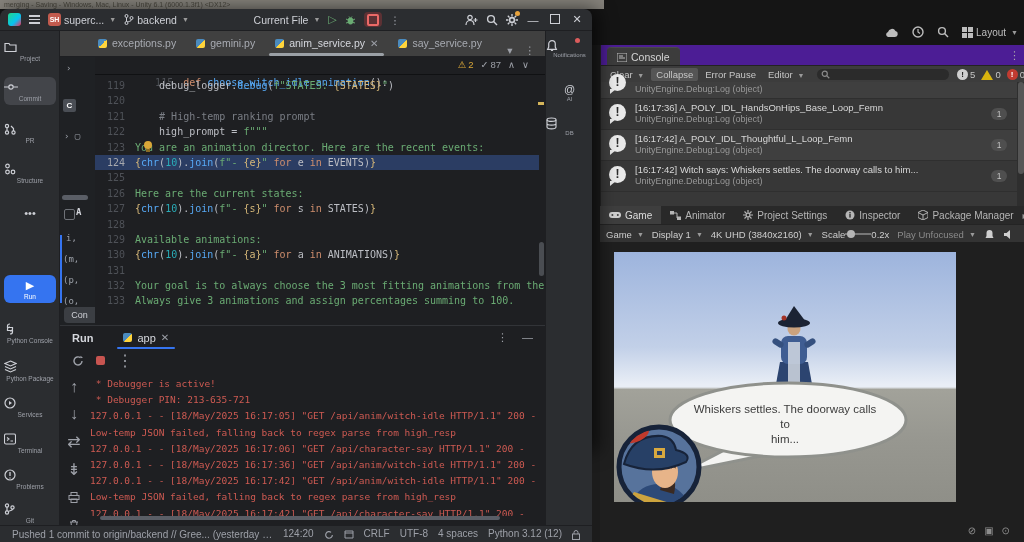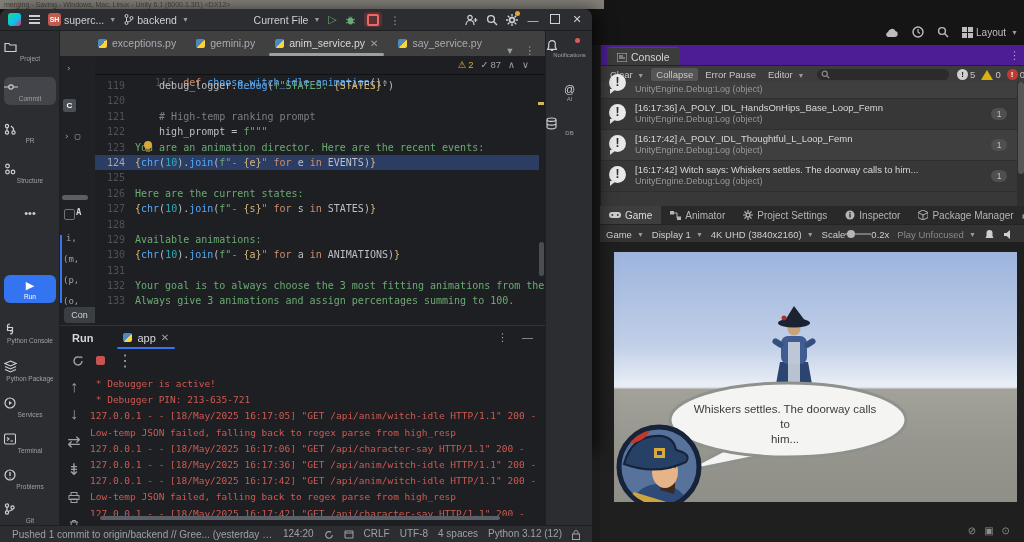--- a/index.html
+++ b/index.html
@@ -49,21 +49,21 @@
   .u-tab{display:flex;align-items:center;gap:4px;padding:0 9px;height:18px;white-space:nowrap;}
   .u-tab.active{background:#3e3e3e;color:#dcdcdc;}
   .u-gtoolbar{left:8px;top:224px;width:424px;height:18px;background:#333;border-top:1px solid #242424;
     display:flex;align-items:center;gap:8px;padding:0 6px;color:#cecece;font-size:9.5px;white-space:nowrap;overflow:hidden;}
   .dd-arrow{font-size:7px;color:#9a9a9a;margin-left:2px;}
   .u-slider{display:flex;align-items:center;gap:0;}
   .u-slider .track{width:26px;height:2px;background:#777;position:relative;}
   .u-slider .knob{position:absolute;left:2px;top:-3px;width:8px;height:8px;border-radius:50%;background:#b5b5b5;}
   .dim{color:#8a8a8a;}
   .u-gameview{left:8px;top:242px;width:424px;height:300px;background:#1f1f1f;overflow:hidden;}
-  .render{position:absolute;left:14px;top:10px;width:403px;height:250px;overflow:hidden;
+  .render{position:absolute;left:14px;top:10px;width:342px;height:250px;overflow:hidden;
     background:linear-gradient(#9db4dd 0%,#c2d0e8 38%,#e9eef6 53%,#e9eef6 54%,#a2a29a 55%,#979790 75%,#8f8f88 100%);}
   .gv-icons{position:absolute;right:14px;bottom:6px;display:flex;gap:8px;color:#8d8d8d;font-size:10px;}
 
   .bubble-wrap{position:absolute;left:46px;top:128px;width:250px;height:95px;}
   .bubble-text{position:absolute;left:30px;top:22px;width:190px;text-align:center;color:#3c3c3c;
     font-size:11.5px;line-height:15px;font-family:"Liberation Sans",sans-serif;}
   .avatar{position:absolute;left:2px;top:172px;width:86px;height:86px;}
 
   
   .pycharm{left:0;top:9px;width:592px;height:443px;background:#2b2d30;border-radius:8px 8px 0 0;

